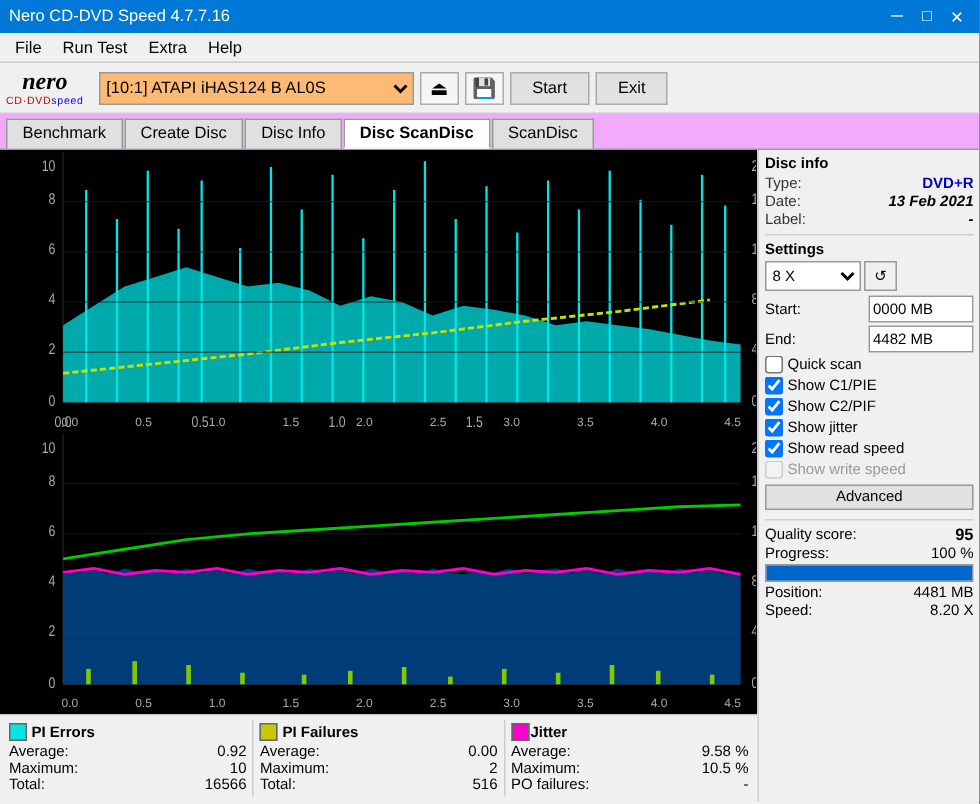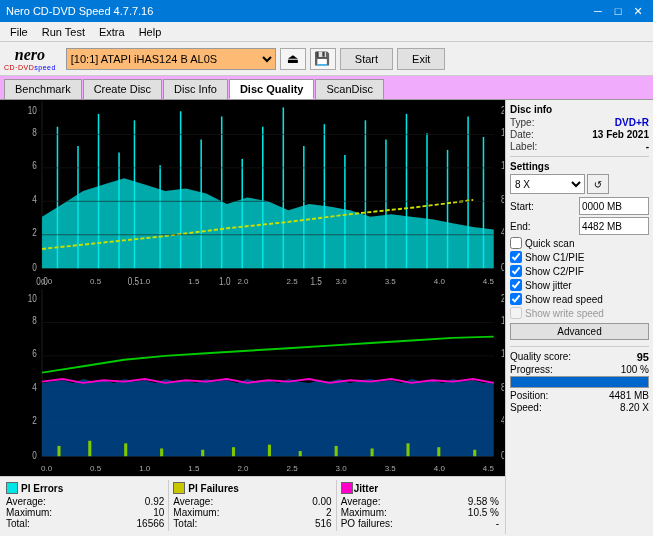--- a/index.html
+++ b/index.html
@@ -30,24 +30,24 @@
 
     
     .main { display: flex; height: calc(536px - 22px - 20px - 34px - 26px); }
     
     
     .right-panel { width: 148px; background: #f0f0f0; border-left: 1px solid #ccc; padding: 4px; overflow-y: auto; font-size: 10px; }
     .section-title { font-weight: bold; font-size: 10px; margin-bottom: 2px; color: #000; }
     .info-row { display: flex; justify-content: space-between; margin-bottom: 1px; }
     .info-label { color: #333; }
     .info-value { color: #0000cc; font-weight: bold; }
-    .info-value.black { color: #000; }
+    .info-value.black { color: #000; font-style: italic; }
     .divider { border: none; border-top: 1px solid #ccc; margin: 4px 0; }
     .settings-row { display: flex; align-items: center; margin-bottom: 3px; }
-    .speed-select { width: 75px; height: 20px; font-size: 10px; border: 1px solid #999; background: white; }
+    .speed-select { width: 64px; height: 20px; font-size: 10px; border: 1px solid #999; background: white; }
     .input-field { width: 80px; height: 18px; font-size: 10px; border: 1px solid #999; padding: 0 2px; background: white; }
     .checkbox-row { display: flex; align-items: center; gap: 3px; margin-bottom: 2px; }
     .checkbox-row input { width: 12px; height: 12px; }
     .mb-row { display: flex; align-items: center; justify-content: space-between; margin-bottom: 2px; }
     .mb-label { font-size: 10px; }
     .advanced-btn { width: 100%; padding: 2px; font-size: 10px; background: #e1e1e1; border: 1px solid #999; cursor: pointer; margin: 2px 0; }
     .quality-row { display: flex; justify-content: space-between; margin-bottom: 1px; }
     .progress-row { display: flex; justify-content: space-between; margin-bottom: 1px; }
     .progress-bar-outer { width: 100%; height: 12px; background: #e0e0e0; border: 1px solid #999; margin-bottom: 2px; }
     .progress-bar-inner { height: 100%; background: #06c; }
@@ -85,21 +85,21 @@
   <button class="toolbar-icon-btn" title="Eject">⏏</button>
   <button class="toolbar-icon-btn" title="Save">💾</button>
   <button class="start-btn">Start</button>
   <button class="start-btn">Exit</button>
 </div>
 
 <div class="tabs">
   <div class="tab">Benchmark</div>
   <div class="tab">Create Disc</div>
   <div class="tab">Disc Info</div>
-  <div class="tab active">Disc Quality</div>
+  <div class="tab active">Disc ScanDisc</div>
   <div class="tab">ScanDisc</div>
 </div>
 
 <div class="main">
 
   <div class="left-content">
 
     <div style="flex:1; background:#000; display:flex; flex-direction:column; padding:1px; overflow:hidden;">
 
       <div style="flex:1; position:relative; margin-bottom:1px;">

